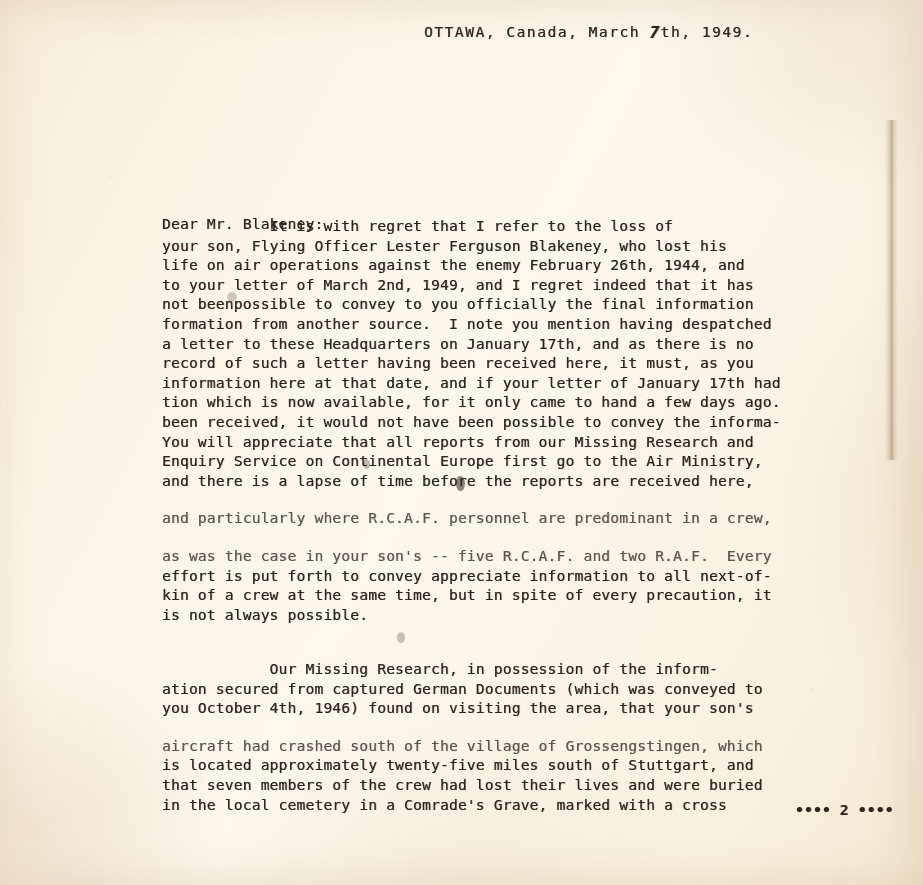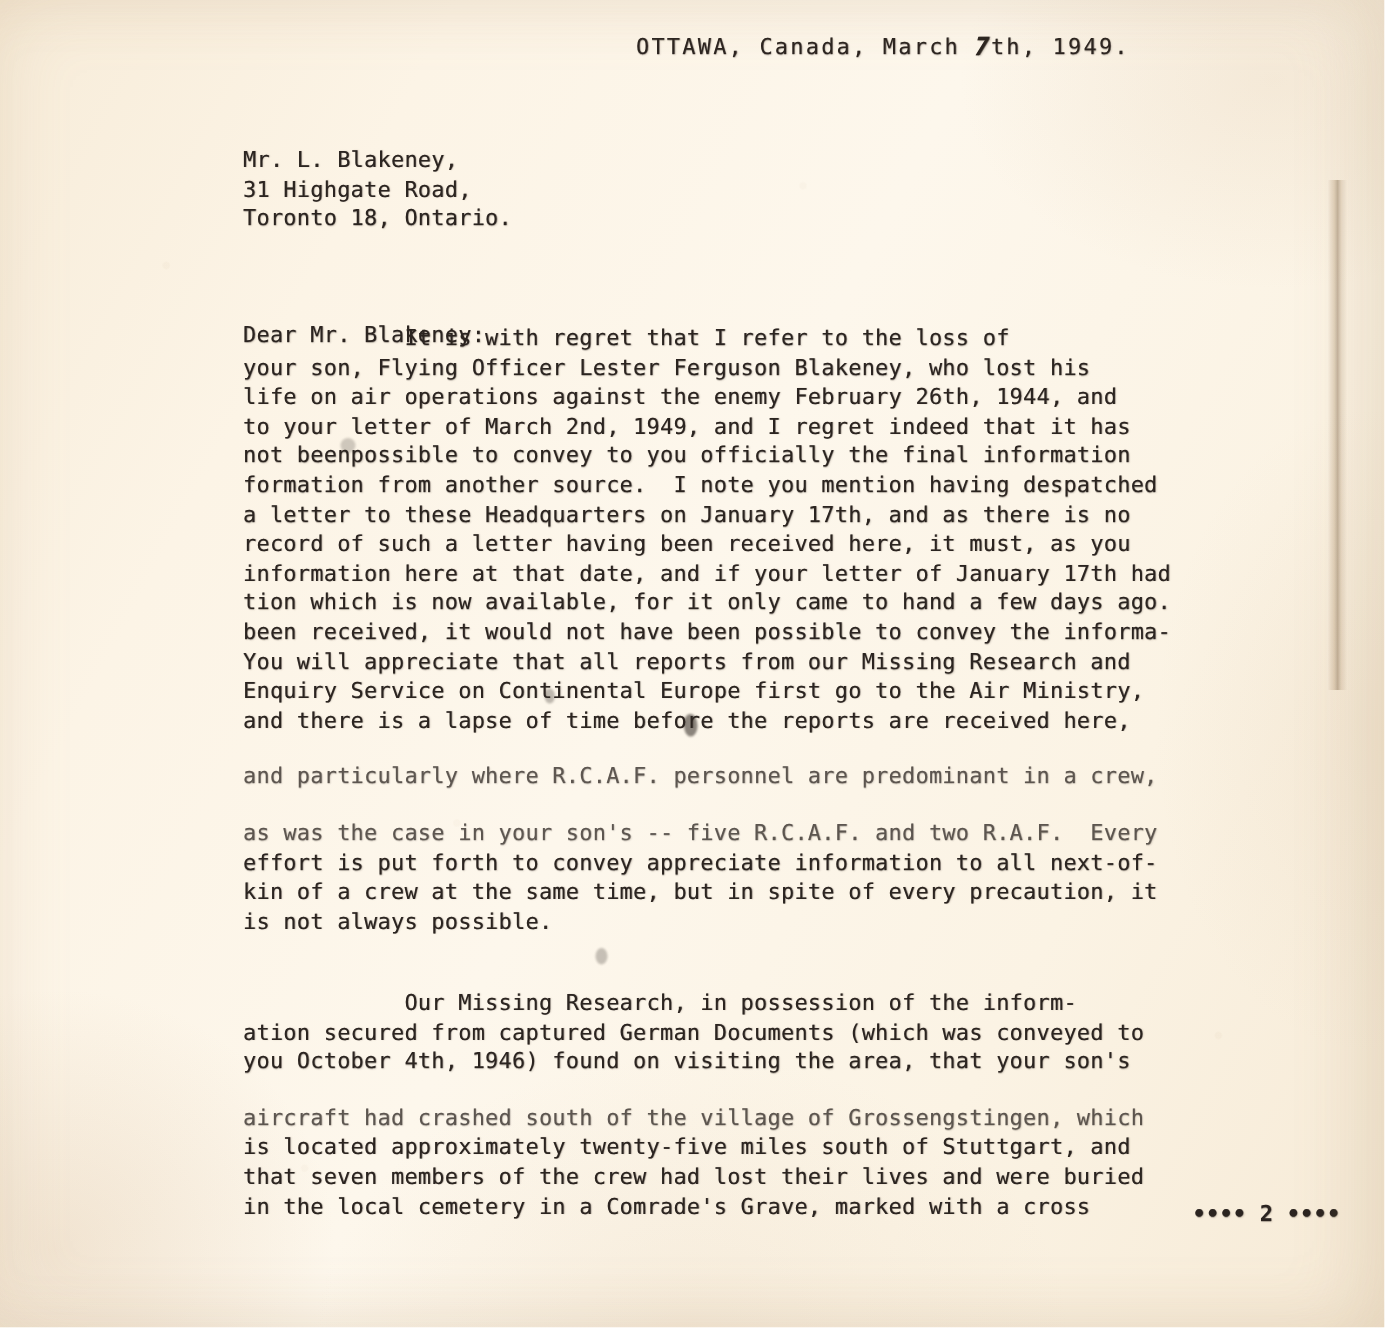--- a/index.html
+++ b/index.html
@@ -123,25 +123,20 @@
 <body>
 
 <div id="page">
 
   <div id="grain"></div>
 
   <div id="datestamp">
     <div class="ln"><span>OTTAWA, Canada, March </span><span class="hand7">7</span><span>th, 1949.</span></div>
   </div>
 
-  <div id="addressee">
-    <div class="ln">Mr. L. Blakeney,</div>
-    <div class="ln">31 Highgate Road,</div>
-    <div class="ln">Toronto 18, Ontario.</div>
-  </div>
 
   <div id="salutation">
     <div class="ln">Dear Mr. Blakeney:</div>
   </div>
 
   <div id="body1">
     <div class="ln">            It is with regret that I refer to the loss of</div>
     <div class="ln">your son, Flying Officer Lester Ferguson Blakeney, who lost his</div>
     <div class="ln">life on air operations against the enemy February 26th, 1944, and</div>
     <div class="ln">to your letter of March 2nd, 1949, and I regret indeed that it has</div>

